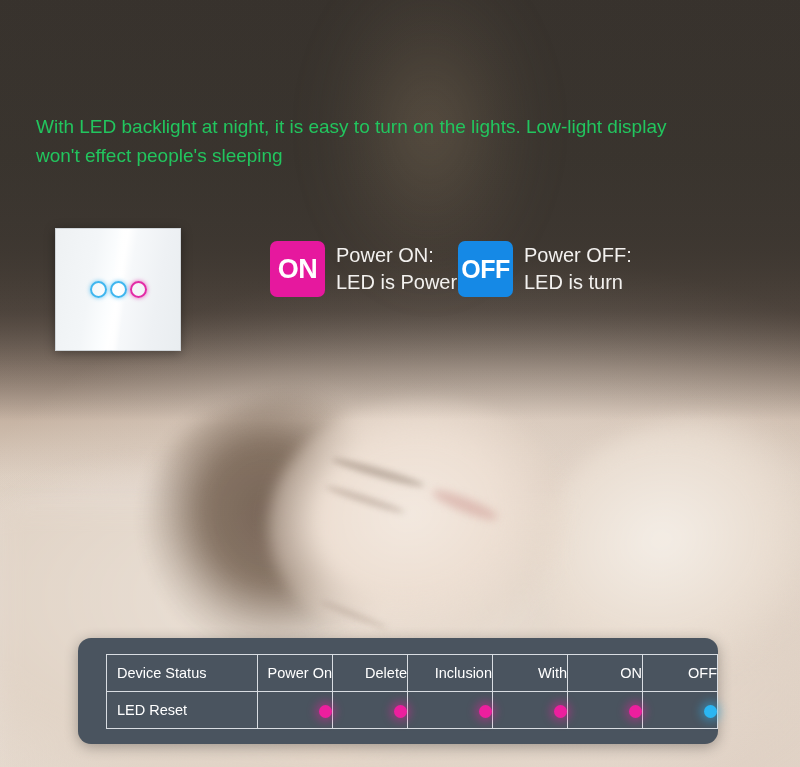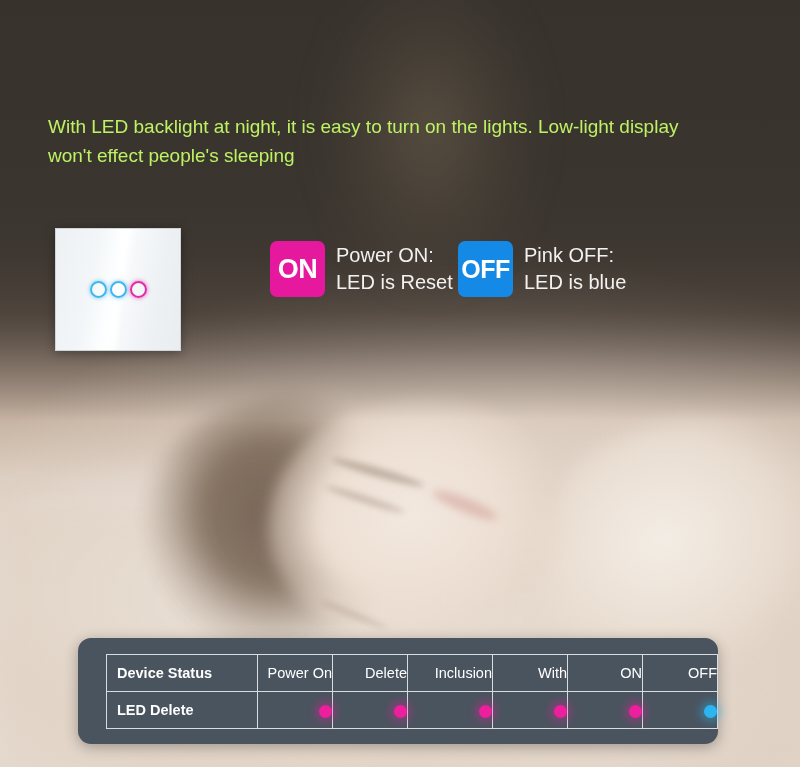--- a/index.html
+++ b/index.html
@@ -173,26 +173,26 @@
     top: 44px;
     font-size: 40px;
     font-weight: 300;
     color: #ffffff;
     letter-spacing: .2px;
     line-height: 1.1;
     white-space: nowrap;
   }
   .subline {
     position: absolute;
-    left: 48px;
+    left: 36px;
     top: 113px;
     width: 660px;
     font-size: 19px;
     font-weight: 400;
-    color: #bef264;
+    color: #22c55e;
     line-height: 1.5;
   }
 
   
   .switch-panel {
     position: absolute;
     left: 55px;
     top: 228px;
     width: 124px;
     height: 121px;
@@ -298,21 +298,21 @@
     color: #ffffff;
     font-size: 14.5px;
     height: 36px;
     padding: 0 0 0 10px;
     vertical-align: middle;
   }
   .status-table td.c {
     text-align: right;
     padding: 0;
   }
-  .col-label { width: 140px; font-weight: bold; }
+  .col-label { width: 140px; }
   .col-cell  { width: 74px; }
   .col-incl  { width: 84px; }
 
   .dot {
     display: inline-block;
     width: 13px;
     height: 13px;
     border-radius: 50%;
     background: #ec1f9e;
     box-shadow: 0 0 9px 4px rgba(236,31,158,0.38);
@@ -354,46 +354,46 @@
       <div class="led-ring"></div>
       <div class="led-ring"></div>
       <div class="led-ring pink"></div>
     </div>
   </div>
 
   <div class="legend on">
     <div class="badge pink">ON</div>
     <div class="legend-text">
       <div>Power ON:</div>
-      <div>LED is Reset</div>
+      <div>LED is Power</div>
     </div>
   </div>
 
   <div class="legend off">
     <div class="badge blue">OFF</div>
     <div class="legend-text">
-      <div>Pink OFF:</div>
-      <div>LED is blue</div>
+      <div>Power OFF:</div>
+      <div>LED is turn</div>
     </div>
   </div>
 
   <div class="status-panel">
     <table class="status-table">
       <tbody>
           <tr>
         <td class="col-label">Device Status</td>
         <td class="c col-cell">Power On</td>
         <td class="c col-cell">Delete</td>
         <td class="c col-incl">Inclusion</td>
         <td class="c col-cell">With</td>
         <td class="c col-cell">ON</td>
         <td class="c col-cell">OFF</td>
       </tr>
       <tr>
-        <td class="col-label">LED Delete</td>
+        <td class="col-label">LED Reset</td>
         <td class="c">
           <span class="dot"></span>
         </td>
         <td class="c">
           <span class="dot"></span>
         </td>
         <td class="c">
           <span class="dot"></span>
         </td>
         <td class="c">

